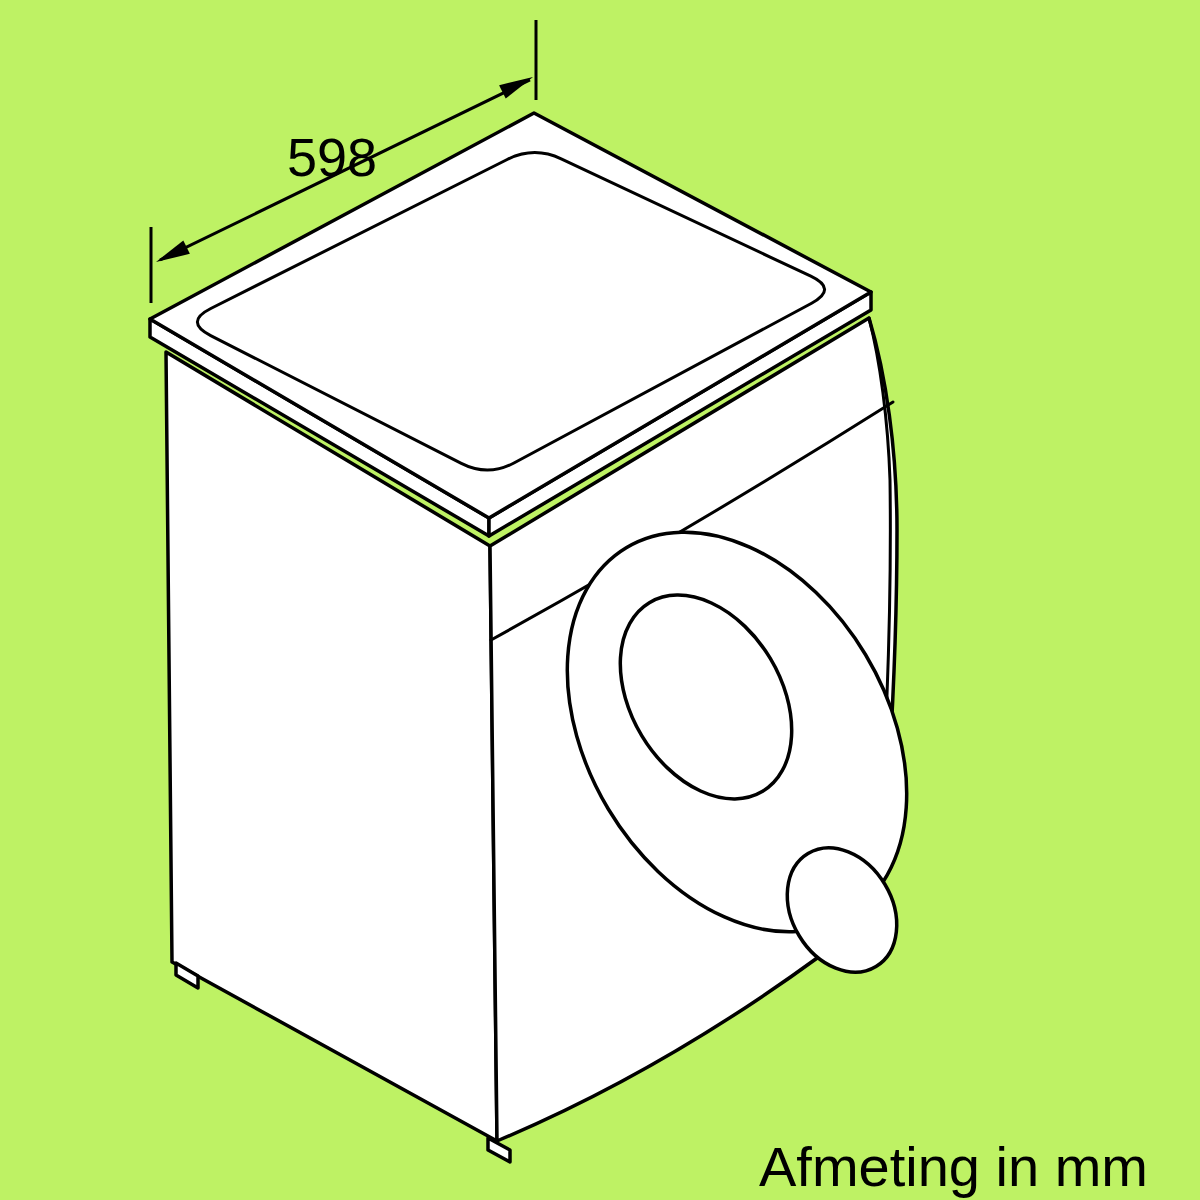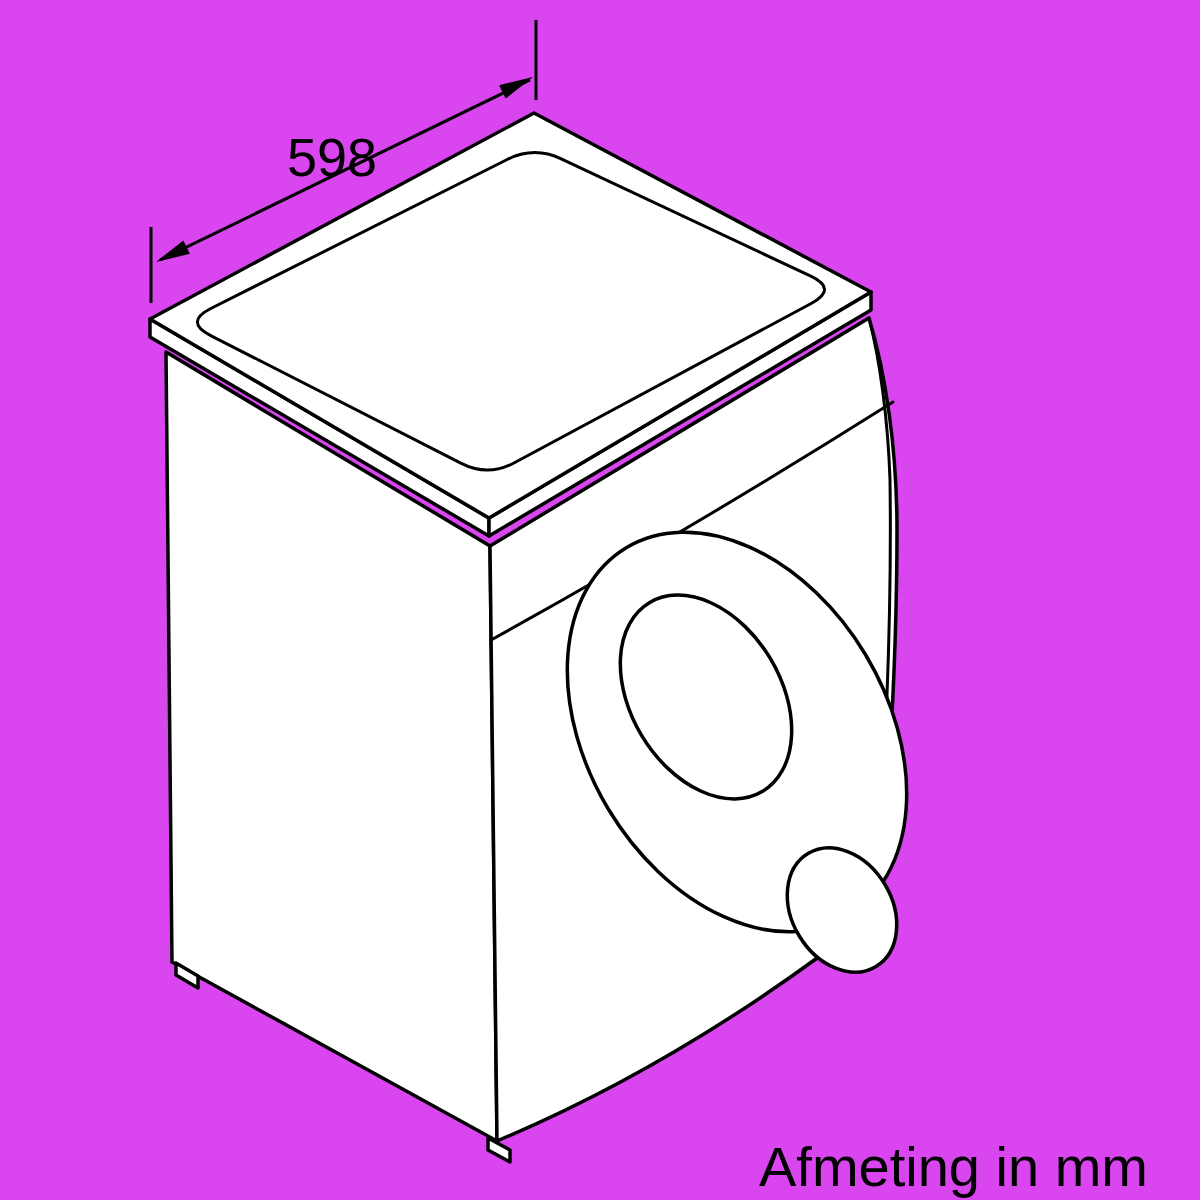--- a/index.html
+++ b/index.html
@@ -7,21 +7,21 @@
     padding: 0;
     width: 1200px;
     height: 1200px;
     background: #ffffff;
     font-family: "Liberation Sans", sans-serif;
   }
   .diagram-canvas {
     position: relative;
     width: 1200px;
     height: 1200px;
-    background: #d946ef;
+    background: #bef264;
     overflow: hidden;
   }
   svg { display: block; }
   .outline { fill: #ffffff; stroke-width: 3.5; stroke-linejoin: round; stroke-linecap: round; }
   .detail  { fill: none;    stroke-width: 3;   stroke-linejoin: round; stroke-linecap: round; }
   .dim-line { fill: none; stroke-width: 3; stroke-linecap: butt; }
   .arrowhead { stroke: none; }
   .dim-text {
     font-family: "Liberation Sans", sans-serif;
     font-size: 54px;

